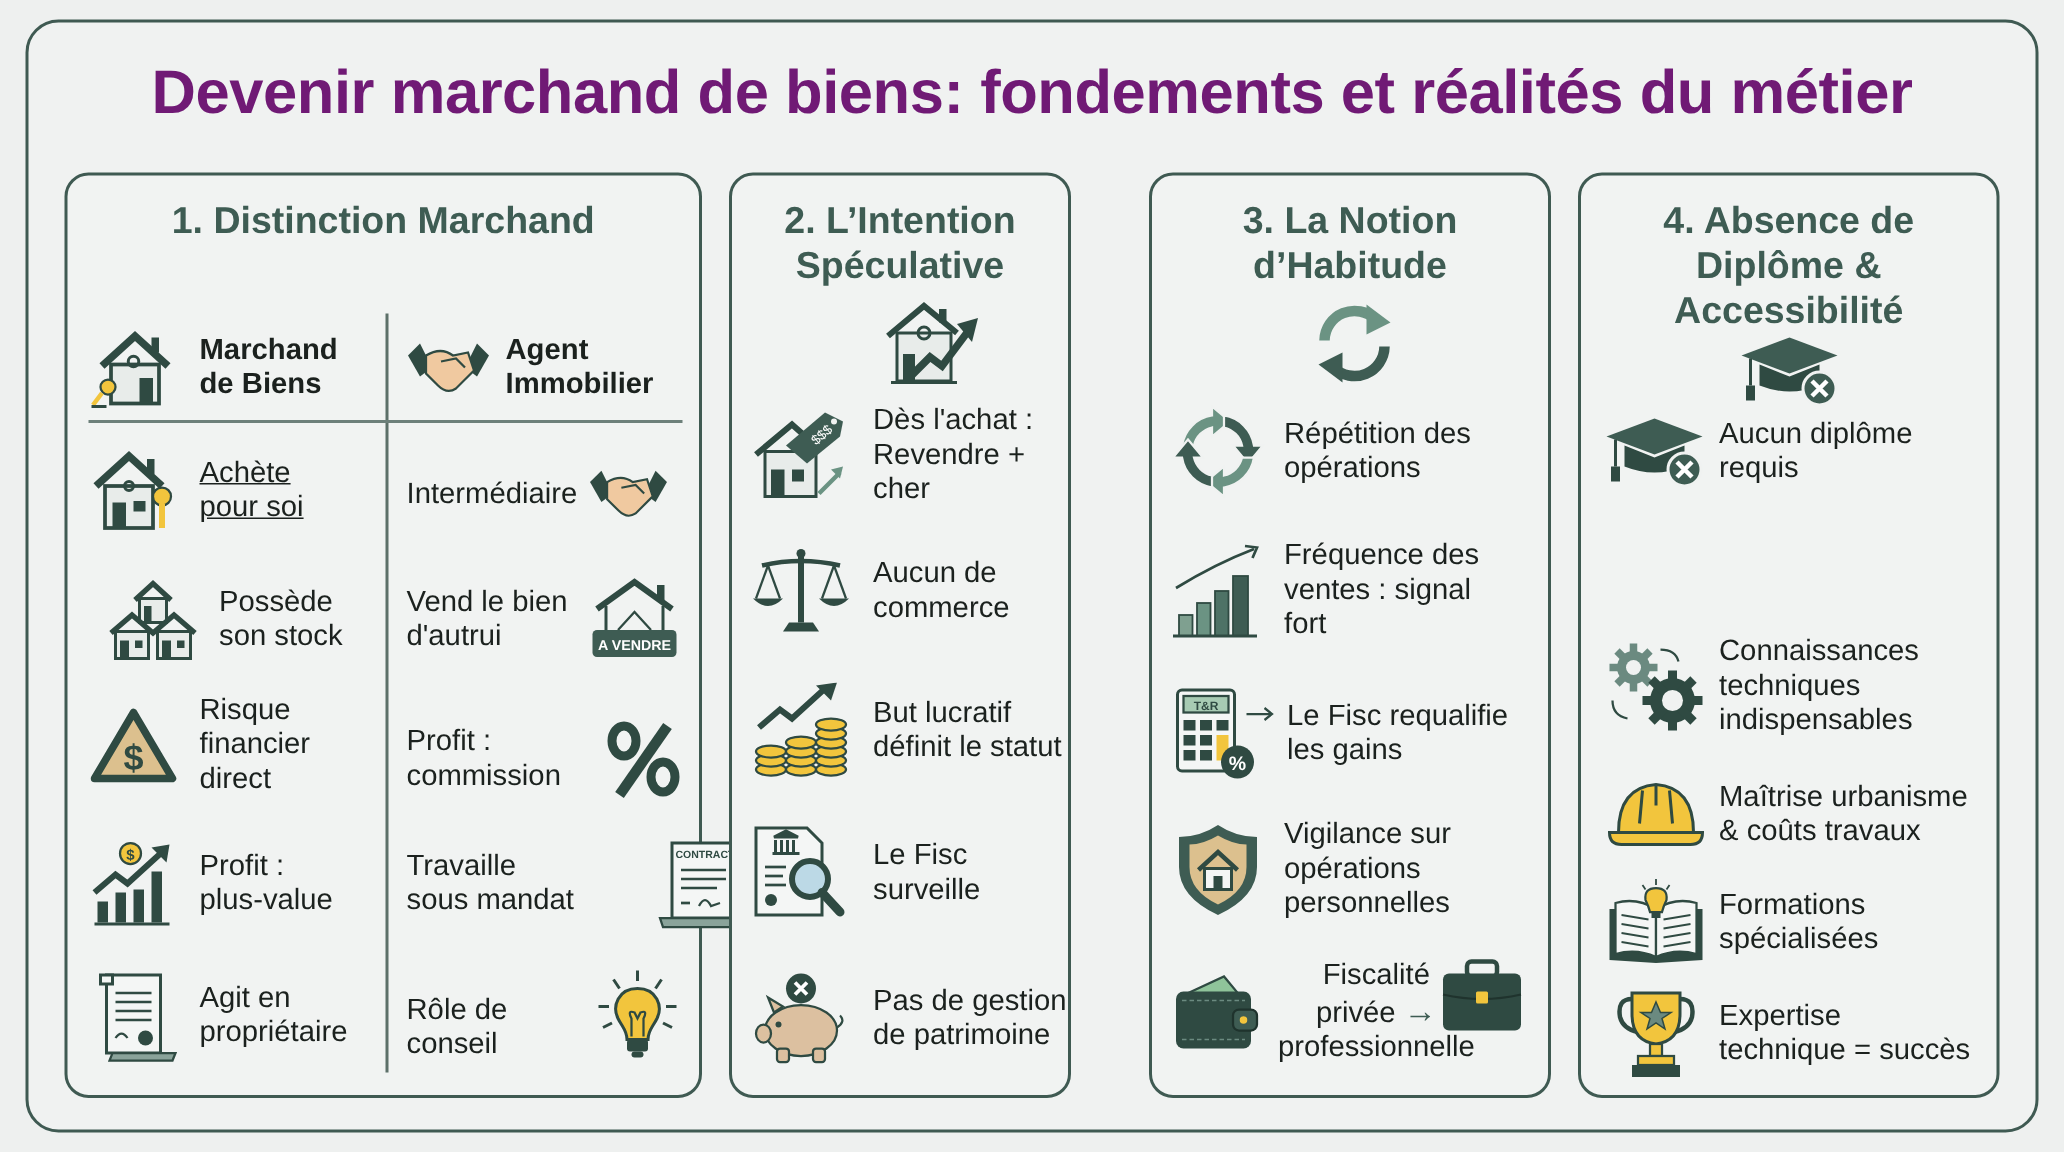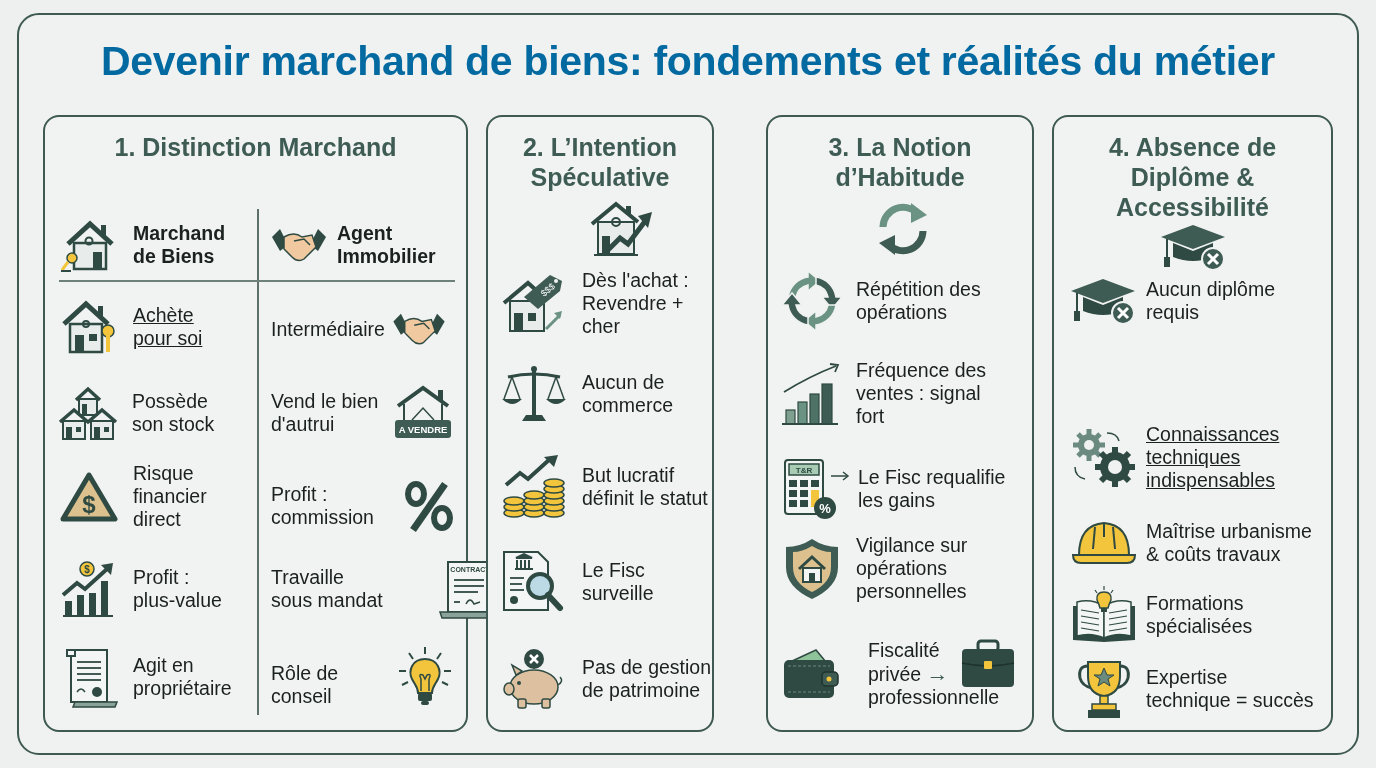--- a/index.html
+++ b/index.html
@@ -1,21 +1,21 @@
 <!DOCTYPE html>
 <html><head>
 <meta charset="utf-8">
 <style>
   * { box-sizing: border-box; margin: 0; padding: 0; }
   html, body { width: 1376px; height: 768px; background: #eef0ef; overflow: hidden; }
   body { font-family: "Liberation Sans", "DejaVu Sans", sans-serif; color: #1d2420; position: relative; }
   .frame { position: absolute; left: 17px; top: 13px; width: 1342px; height: 742px;
            border: 2px solid #3f5a52; border-radius: 22px; background: #f0f2f1; }
   .title { position: absolute; left: 0; width: 1376px; top: 38px; text-align: center;
-           font-size: 41px; font-weight: bold; color: #0369a1; letter-spacing: -0.3px; }
+           font-size: 41px; font-weight: bold; color: #701a75; letter-spacing: -0.3px; }
   .panel { position: absolute; top: 115px; height: 617px; border: 2px solid #3f5a52;
            border-radius: 16px; background: #f1f3f2; }
   .ptitle { position: absolute; left: 0; right: 0; text-align: center; font-size: 25px;
             font-weight: bold; color: #3e5c53; line-height: 30px; }
   .item { position: absolute; display: flex; align-items: center; }
   .txt { font-size: 19.5px; line-height: 23px; color: #1b211e; }
   .ico { width: 64px; height: 64px; flex: 0 0 auto; display: flex; align-items: center; justify-content: center; }
   .vline { position: absolute; left: 212px; top: 92px; width: 2px; height: 506px; background: #5d7069; }
   .hline { position: absolute; left: 14px; top: 163px; width: 396px; height: 2px; background: #6d807a; }
   svg { display: block; }
@@ -78,21 +78,21 @@
           <circle cx="26" cy="26" r="3" fill="none" stroke="#2f4a42" stroke-width="2"></circle>
           <circle cx="48" cy="33" r="6" fill="#f2c53d" stroke="#2f4a42" stroke-width="1.5"></circle>
           <rect x="46" y="38" width="4" height="16" fill="#f2c53d"></rect>
         </svg>
     </div>
     <div class="txt" style="margin-left:12px;text-decoration:underline;">
         <div>Achète</div>
         <div>pour soi</div>
       </div>
   </div>
-  <div class="item" style="left:11px; top:264px;align-items:center;">
+  <div class="item" style="left:25px; top:264px;align-items:center;">
     <div class="ico">
       <svg width="60" height="58" viewBox="0 0 60 58">
           <path d="M18 16 L30 5 L42 16" fill="none" stroke="#2f4a42" stroke-width="3.5"></path>
           <rect x="21" y="15" width="18" height="16" fill="#e8ecea" stroke="#2f4a42" stroke-width="2"></rect>
           <rect x="24" y="20" width="5" height="11" fill="#2f4a42"></rect>
           <path d="M2 38 L16 26 L30 38 L44 26 L58 38" fill="none" stroke="#2f4a42" stroke-width="3.5"></path>
           <rect x="5" y="37" width="22" height="18" fill="#e8ecea" stroke="#2f4a42" stroke-width="2"></rect>
           <rect x="33" y="37" width="22" height="18" fill="#e8ecea" stroke="#2f4a42" stroke-width="2"></rect>
           <rect x="8" y="43" width="6" height="12" fill="#2f4a42"></rect>
           <rect x="36" y="43" width="6" height="12" fill="#2f4a42"></rect>
@@ -432,21 +432,21 @@
           <text x="44" y="55" text-anchor="middle" font-size="13" font-weight="bold" fill="#ffffff" font-family="Liberation Sans, sans-serif">%</text>
           <line x1="50" y1="18" x2="66" y2="18" stroke="#2f4a42" stroke-width="1.5"></line>
           <path d="M62 14 L67 18 L62 22" fill="none" stroke="#2f4a42" stroke-width="1.5"></path>
         </svg>
     </div>
     <div class="txt" style="margin-left:0px;">
         <div>Le Fisc requalifie</div>
         <div>les gains</div>
       </div>
   </div>
-  <div class="item" style="left:12px; top:417px;">
+  <div class="item" style="left:12px; top:428px;">
     <div class="ico">
       <svg width="56" height="64" viewBox="0 0 56 64">
           <path d="M28 2 Q40 10 54 10 L54 30 Q54 50 28 62 Q2 50 2 30 L2 10 Q16 10 28 2 Z" fill="#3e5c53"></path>
           <path d="M28 9 Q38 15 47 15 L47 30 Q47 46 28 55 Q9 46 9 30 L9 15 Q18 15 28 9 Z" fill="#dcc08e"></path>
           <path d="M15 32 L28 20 L41 32" fill="none" stroke="#2f4a42" stroke-width="3"></path>
           <rect x="19" y="31" width="18" height="14" fill="#f4f6f5" stroke="#2f4a42" stroke-width="2"></rect>
           <rect x="25" y="36" width="6" height="9" fill="#2f4a42"></rect>
         </svg>
     </div>
     <div class="txt" style="margin-left:12px;">
@@ -459,21 +459,21 @@
     <div class="ico">
       <svg width="60" height="56" viewBox="0 0 60 56">
           <path d="M8 16 L34 4 L44 16 Z" fill="#8fc49a" stroke="#2f4a42" stroke-width="1.5"></path>
           <rect x="2" y="14" width="50" height="38" rx="5" fill="#2f4a42"></rect>
           <line x1="6" y1="20" x2="48" y2="20" stroke="#6b8a80" stroke-width="1" stroke-dasharray="3 2"></line>
           <line x1="6" y1="46" x2="48" y2="46" stroke="#6b8a80" stroke-width="1" stroke-dasharray="3 2"></line>
           <rect x="40" y="26" width="16" height="14" rx="4" fill="#3e5c53" stroke="#1f332d" stroke-width="1.5"></rect>
           <circle cx="47" cy="33" r="2.5" fill="#f2c53d"></circle>
         </svg>
     </div>
-    <div class="txt" style="margin-left:24px; position:relative;">
+    <div class="txt" style="margin-left:8px; position:relative;text-align:center;">
       <div>Fiscalité</div>
       <div><span>privée</span> <span style="color:#3e5c53; font-weight:bold; font-size:22px;">→</span></div>
       <div>professionnelle</div>
     </div>
   </div>
   <div style="position:absolute; left:192px; top:522px;">
     <svg width="56" height="50" viewBox="0 0 56 50">
         <rect x="18" y="2" width="20" height="10" rx="3" fill="none" stroke="#2f4a42" stroke-width="3"></rect>
         <rect x="2" y="10" width="52" height="38" rx="4" fill="#2f4a42"></rect>
         <path d="M2 24 Q28 30 54 24" fill="none" stroke="#1f332d" stroke-width="1.5"></path>
@@ -534,21 +534,21 @@
               <line x1="24" y1="40" x2="64" y2="40"></line>
               <line x1="30" y1="26" x2="58" y2="54"></line>
               <line x1="58" y1="26" x2="30" y2="54"></line>
             </g>
           </g>
           <circle cx="44" cy="40" r="7" fill="#f0f2f1"></circle>
           <path d="M36 6 Q46 6 48 14" fill="none" stroke="#2f4a42" stroke-width="1.5"></path>
           <path d="M4 40 Q4 50 14 52" fill="none" stroke="#2f4a42" stroke-width="1.5"></path>
         </svg>
     </div>
-    <div class="txt" style="margin-left:4px;text-decoration:underline;">
+    <div class="txt" style="margin-left:4px;">
         <div>Connaissances</div>
         <div>techniques</div>
         <div>indispensables</div>
       </div>
   </div>
   <div class="item" style="left:12px; top:394px;">
     <div class="ico" style="width:76px;">
       <svg width="66" height="48" viewBox="0 0 66 48">
           <path d="M8 36 Q8 6 33 4 Q58 6 58 36 Z" fill="#f2c53d" stroke="#2f4a42" stroke-width="2"></path>
           <path d="M2 36 L64 36 Q64 44 56 44 L10 44 Q2 44 2 36 Z" fill="#f2c53d" stroke="#2f4a42" stroke-width="2"></path>

